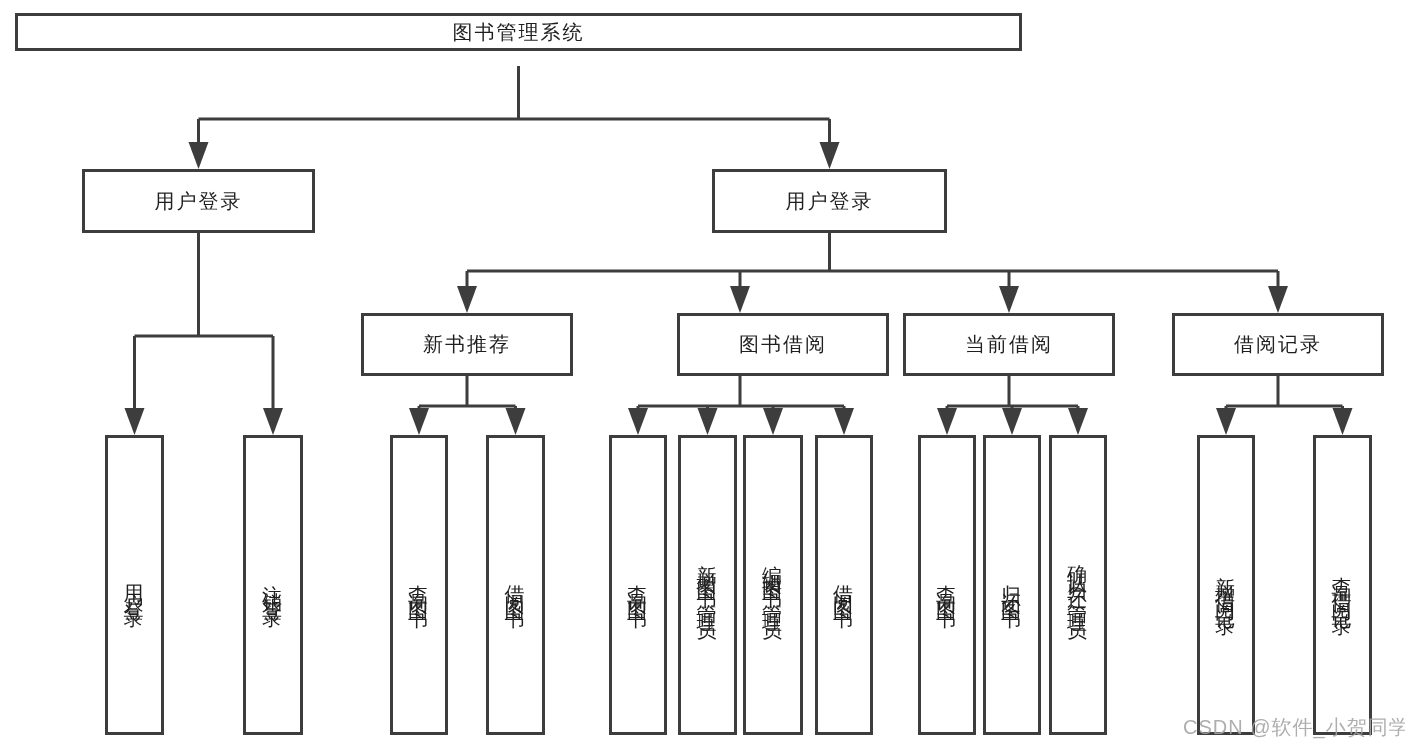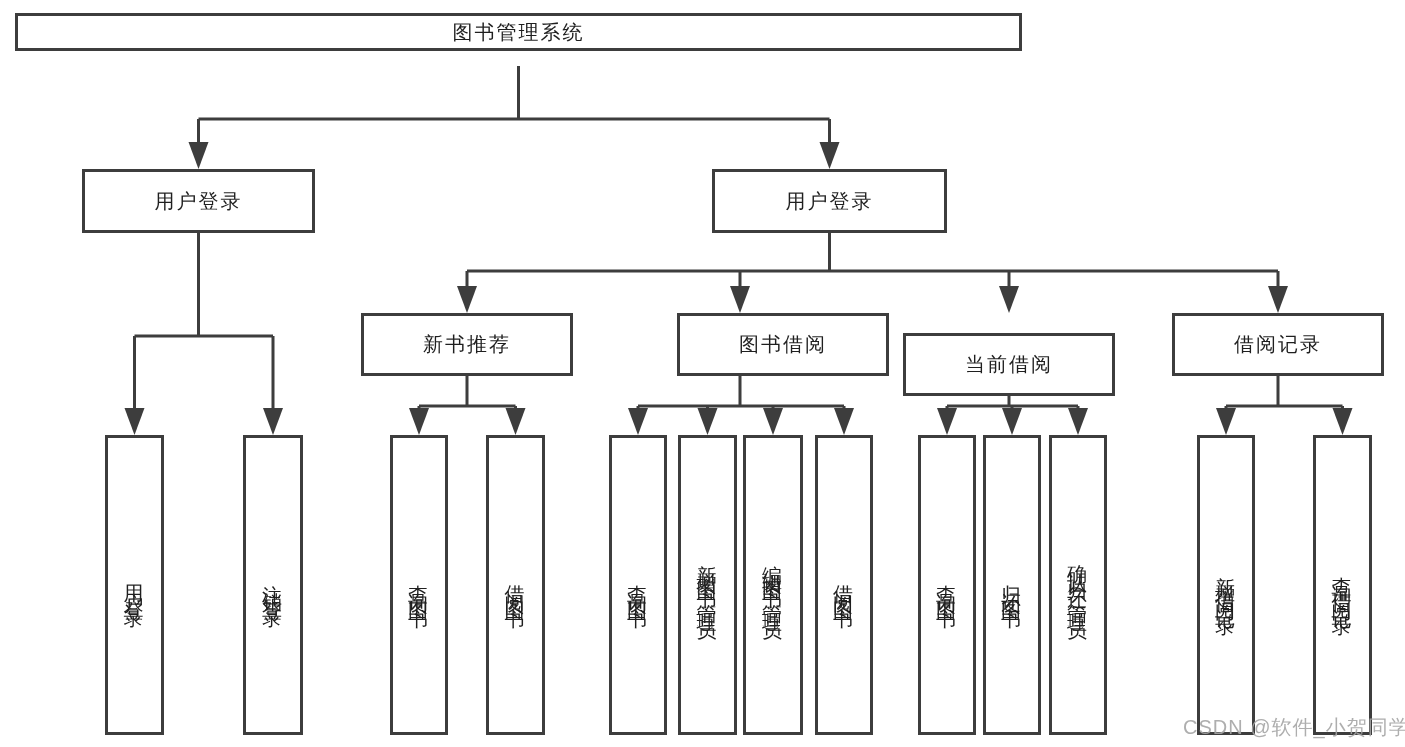--- a/index.html
+++ b/index.html
@@ -91,21 +91,21 @@
     </g>
   </svg>
 
   <div class="node" style="left:15px; top:13px; width:1007px; height:38px;">图书管理系统</div>
 
   <div class="node" style="left:82px; top:169px; width:233px; height:64px;">用户登录</div>
   <div class="node" style="left:712px; top:169px; width:235px; height:64px;">用户登录</div>
 
   <div class="node" style="left:361px; top:313px; width:212px; height:63px;">新书推荐</div>
   <div class="node" style="left:634px; top:313px; width:212px; height:63px;margin-left:43px;">图书借阅</div>
-  <div class="node" style="left:903px; top:313px; width:212px; height:63px;margin-top:20px;">当前借阅</div>
+  <div class="node" style="left:903px; top:313px; width:212px; height:63px;">当前借阅</div>
   <div class="node" style="left:1172px; top:313px; width:212px; height:63px;">借阅记录</div>
 
   <div class="node vnode" style="left:105px; top:435px; width:59px; height:300px;">用户登录</div>
   <div class="node vnode" style="left:243px; top:435px; width:60px; height:300px;">注销登录</div>
 
   <div class="node vnode" style="left:390px; top:435px; width:58px; height:300px;">查询图书</div>
   <div class="node vnode" style="left:486px; top:435px; width:59px; height:300px;">借阅图书</div>
 
   <div class="node vnode" style="left:609px; top:435px; width:58px; height:300px;">查询图书</div>
   <div class="node vnode" style="left:678px; top:435px; width:59px; height:300px;">新增图书（管理员）</div>

